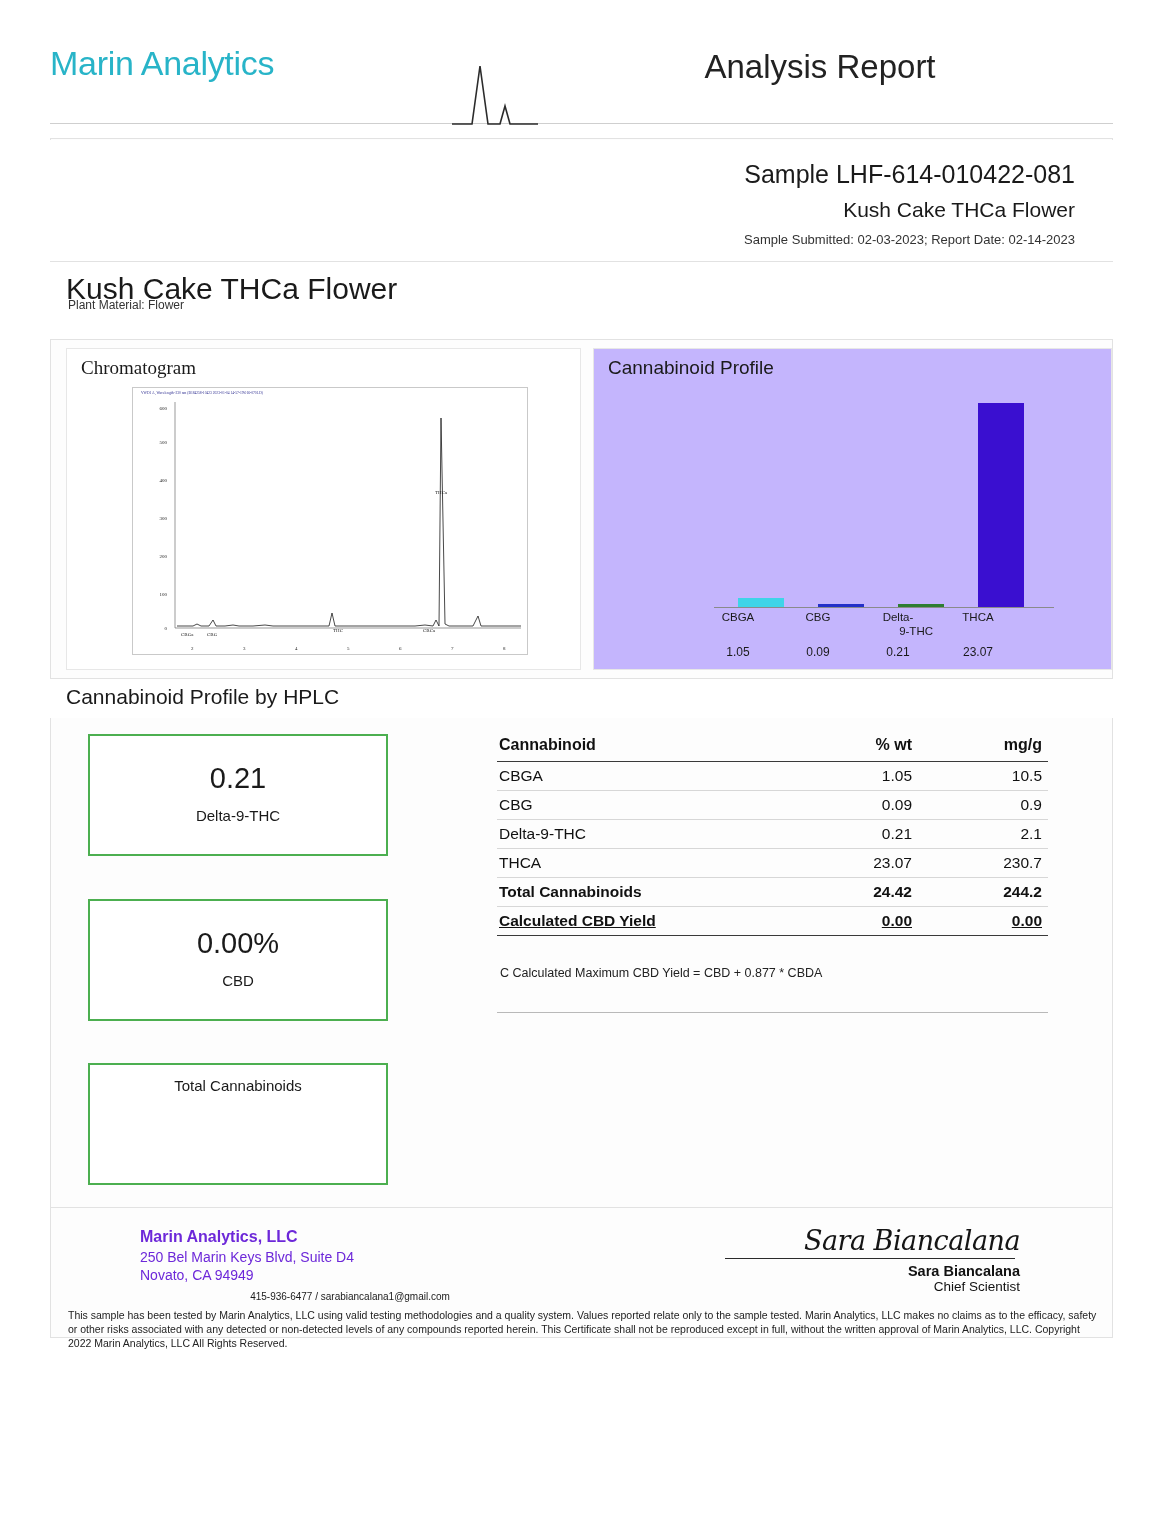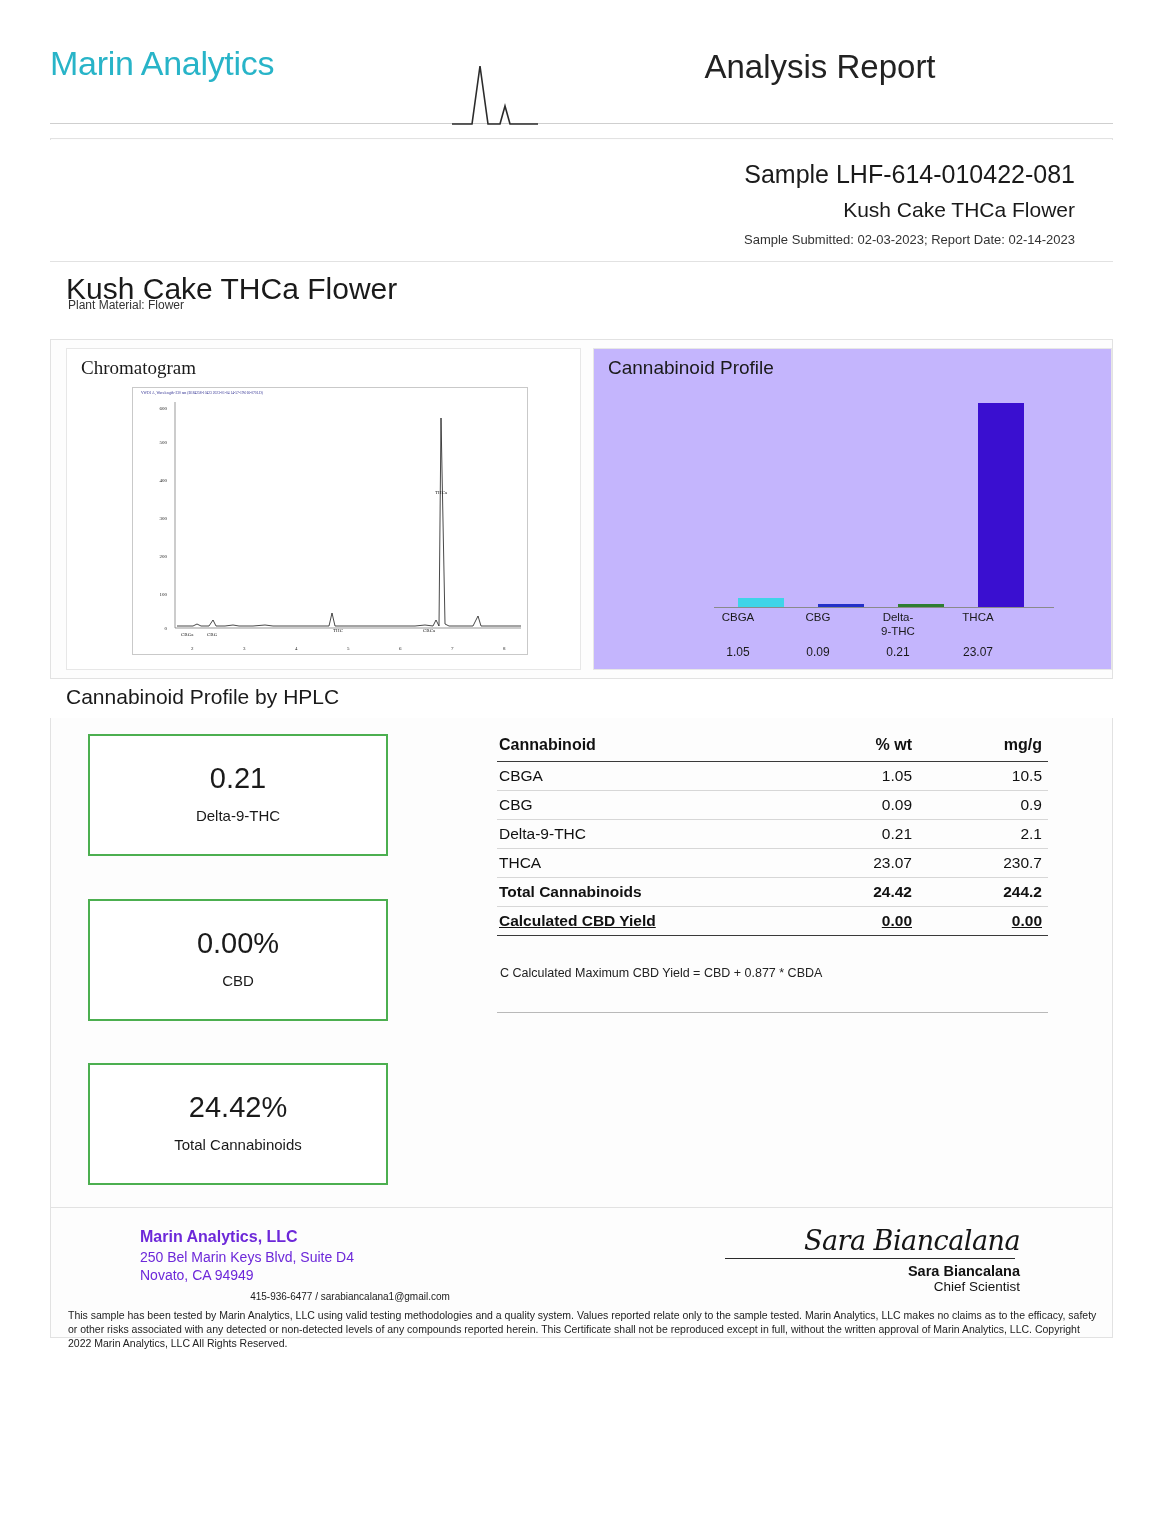--- a/index.html
+++ b/index.html
@@ -174,21 +174,21 @@
     top: 262px;
     width: 70px;
     text-align: center;
     font-size: 11.5px;
     color: #1a1a1a;
   }
   .bar-label2 {
     position: absolute;
     top: 276px;
     width: 70px;
-    text-align: center;
+    text-align: right;
     font-size: 11.5px;
     color: #1a1a1a;
   }
   .bar-value {
     position: absolute;
     top: 296px;
     width: 70px;
     text-align: center;
     font-size: 12px;
     color: #1a1a1a;
@@ -426,21 +426,20 @@
 
   <div class="stat-box" style="top:734px; height:122px;">
     <div class="stat-value">0.21</div>
     <div class="stat-label">Delta-9-THC</div>
   </div>
   <div class="stat-box" style="top:899px; height:122px;">
     <div class="stat-value">0.00%</div>
     <div class="stat-label">CBD</div>
   </div>
   <div class="stat-box" style="top:1063px; height:122px;">
-    <div class="stat-value">24.42%</div>
     <div class="stat-label">Total Cannabinoids</div>
   </div>
 
   <table class="res-table">
     <thead>
       <tr>
         <th style="text-align:left;">Cannabinoid</th>
         <th class="num">% wt</th>
         <th class="num">mg/g</th>
       </tr>

